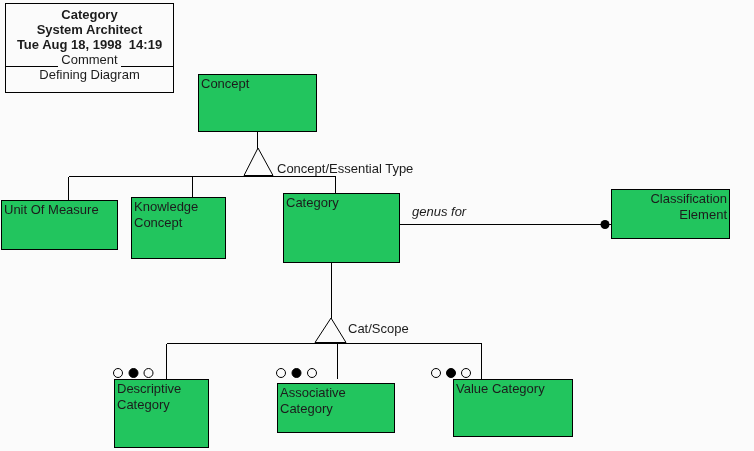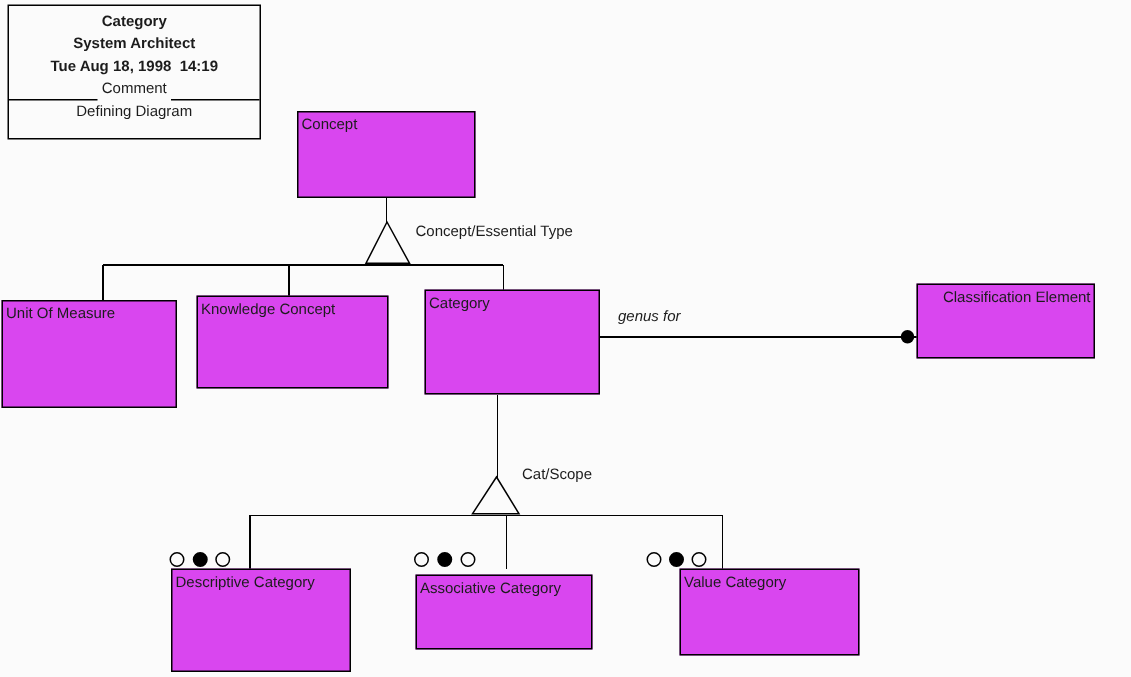--- a/index.html
+++ b/index.html
@@ -7,54 +7,54 @@
     font-family: "Liberation Sans", "DejaVu Sans", sans-serif;
     background: #fbfbfb;
   }
   #canvas {
     position: relative;
     width: 754px;
     height: 451px;
     background: #fbfbfb;
     overflow: hidden;
     color: #1c1c1c;
-    font-size: 10px;
+    font-size: 13px;
   }
   #connector-layer {
     position: absolute;
     left: 0; top: 0;
     width: 754px; height: 451px;
   }
   .node {
     position: absolute;
     border: 1px solid #000;
-    background: #d946ef;
+    background: #22c55e;
     box-sizing: border-box;
     padding: 1px 2px;
     line-height: 16px;
     overflow: hidden;
   }
   
   #node-concept                { left: 198px; top: 74px;  width: 119px; height: 58px; }
-  #node-unit-of-measure        { left: 1px;   top: 200px; width: 117px; height: 72px; }
-  #node-knowledge-concept      { left: 131px; top: 197px; width: 128px; height: 62px; }
+  #node-unit-of-measure        { left: 1px;   top: 200px; width: 117px; height: 50px; }
+  #node-knowledge-concept      { left: 131px; top: 197px; width: 95px; height: 62px; }
   #node-category               { left: 283px; top: 193px; width: 117px; height: 70px; }
   #node-classification-element { left: 611px; top: 189px; width: 119px; height: 50px; text-align: right; }
-  #node-descriptive-category   { left: 114px; top: 379px; width: 120px; height: 69px; }
+  #node-descriptive-category   { left: 114px; top: 379px; width: 95px; height: 69px; }
   #node-associative-category   { left: 277px; top: 383px; width: 118px; height: 50px; }
   #node-value-category         { left: 453px; top: 379px; width: 120px; height: 58px; }
 
   .relation-label {
     position: absolute;
     white-space: nowrap;
     line-height: 14px;
   }
-  #label-concept-essential-type { left: 277px; top: 148px; }
+  #label-concept-essential-type { left: 277px; top: 162px; }
   #label-genus-for              { left: 412px; top: 205px; font-style: italic; }
-  #label-cat-scope              { left: 348px; top: 310px; }
+  #label-cat-scope              { left: 348px; top: 322px; }
 
   
   #header-box {
     position: absolute;
     left: 5px; top: 3px;
     width: 169px; height: 90px;
     border: 1px solid #000;
     box-sizing: border-box;
     background: #fbfbfb;
     text-align: center;

